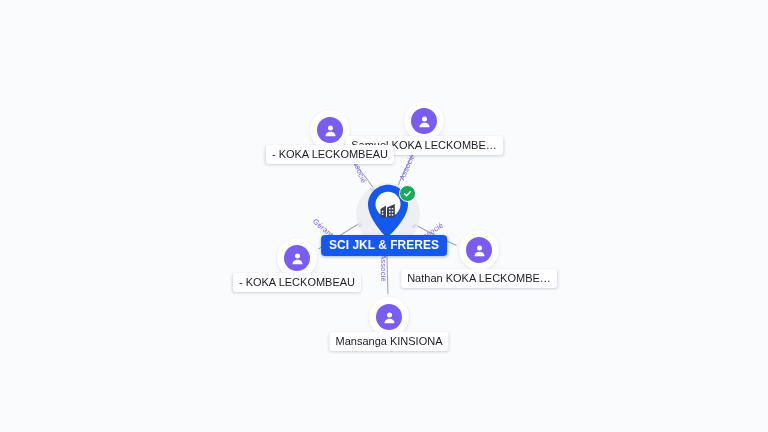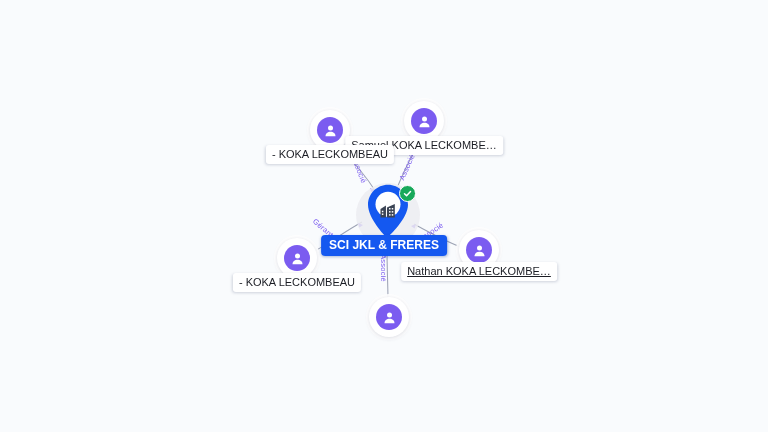--- a/index.html
+++ b/index.html
@@ -164,17 +164,18 @@
     <span class="check">
       <svg width="9" height="9" viewBox="0 0 24 24" fill="none" stroke="#ffffff" stroke-width="4" stroke-linecap="round" stroke-linejoin="round">
           <path d="M4 12.5 L9.5 18 L20 6.5"></path>
         </svg>
     </span>
   </div>
 
   <div class="lbl over" style="left:330px;top:145px;">- KOKA LECKOMBEAU</div>
   <div class="lbl under" style="left:424px;top:136px;">Samuel KOKA LECKOMBE…</div>
   <div class="lbl" style="left:297px;top:273px;">- KOKA LECKOMBEAU</div>
-  <div class="lbl" style="left:479px;top:262px;text-decoration:underline;">Nathan KOKA LECKOMBE…</div>
+  <div class="lbl" style="left:479px;top:269px;">Nathan KOKA LECKOMBE…</div>
+  <div class="lbl" style="left:389px;top:332px;">Mansanga KINSIONA</div>
 
   <div class="lbl main" style="left:384px;top:235px;">SCI JKL &amp; FRERES</div>
 
 </div>
 
 </body></html>

